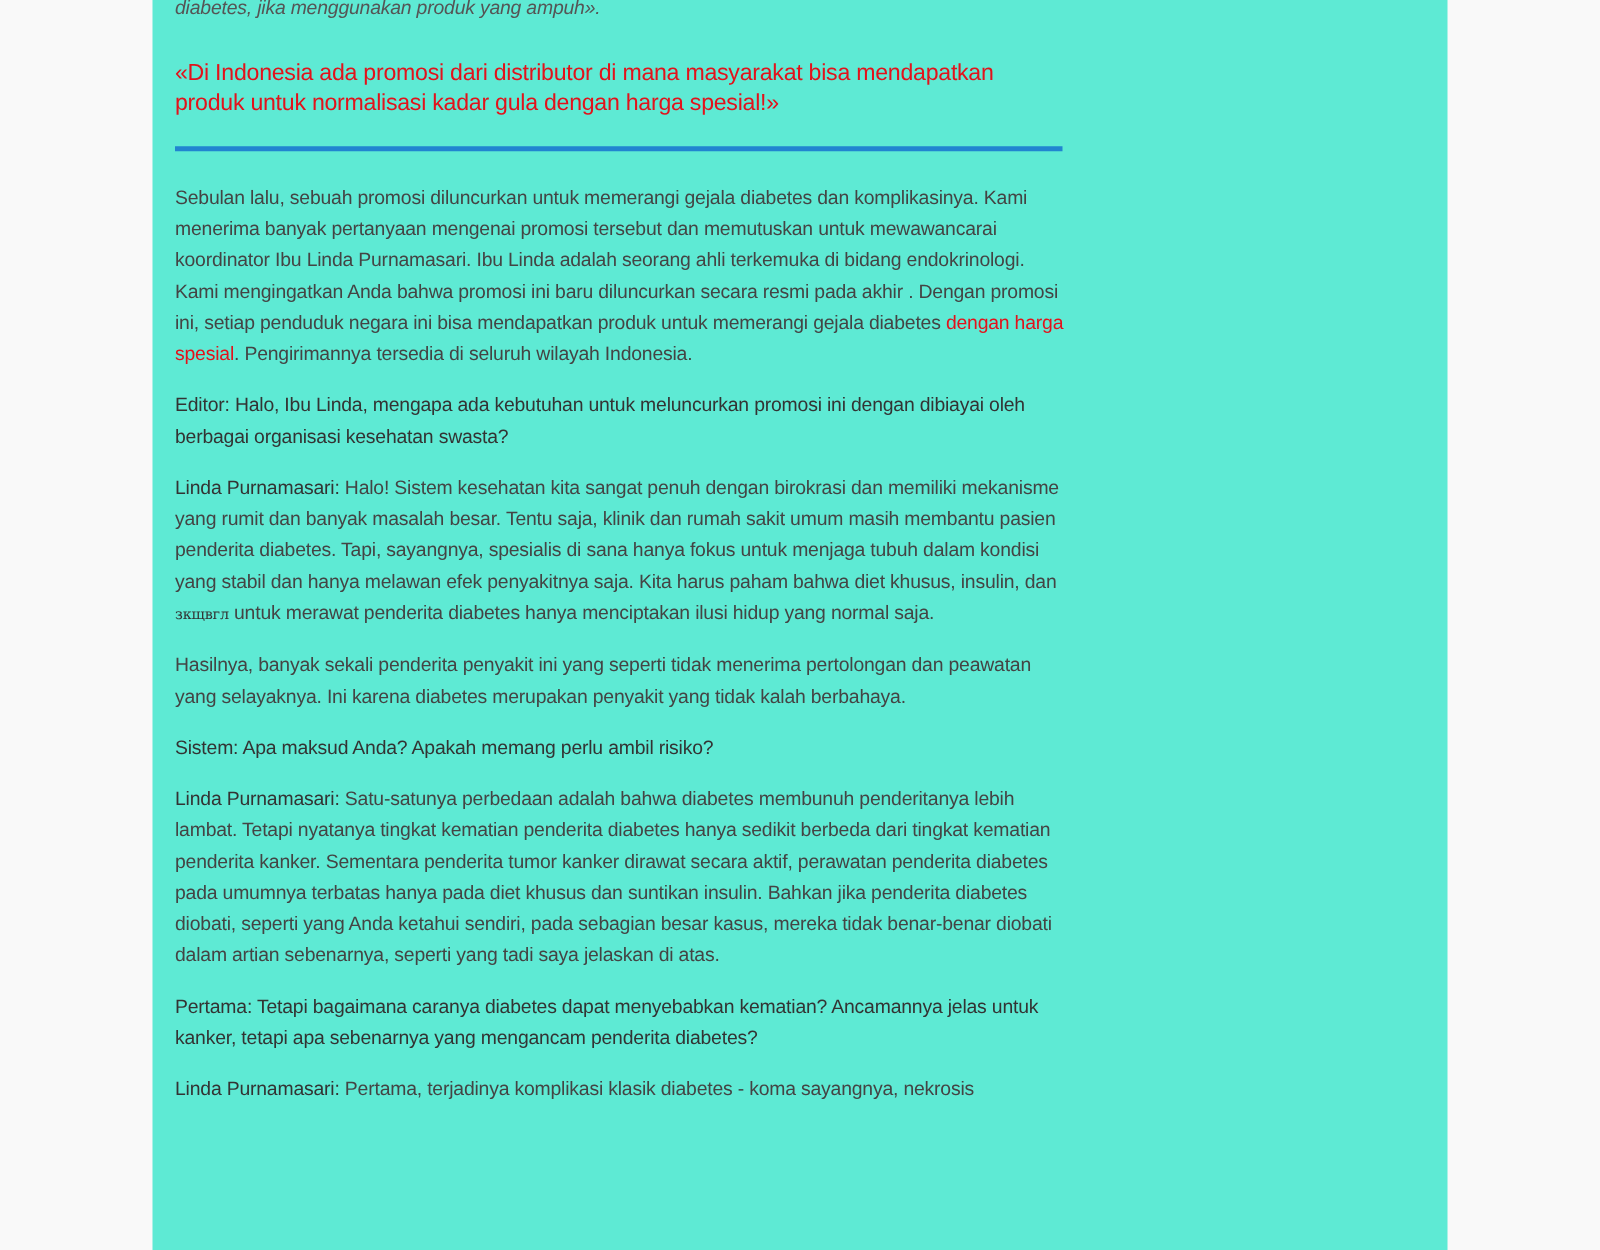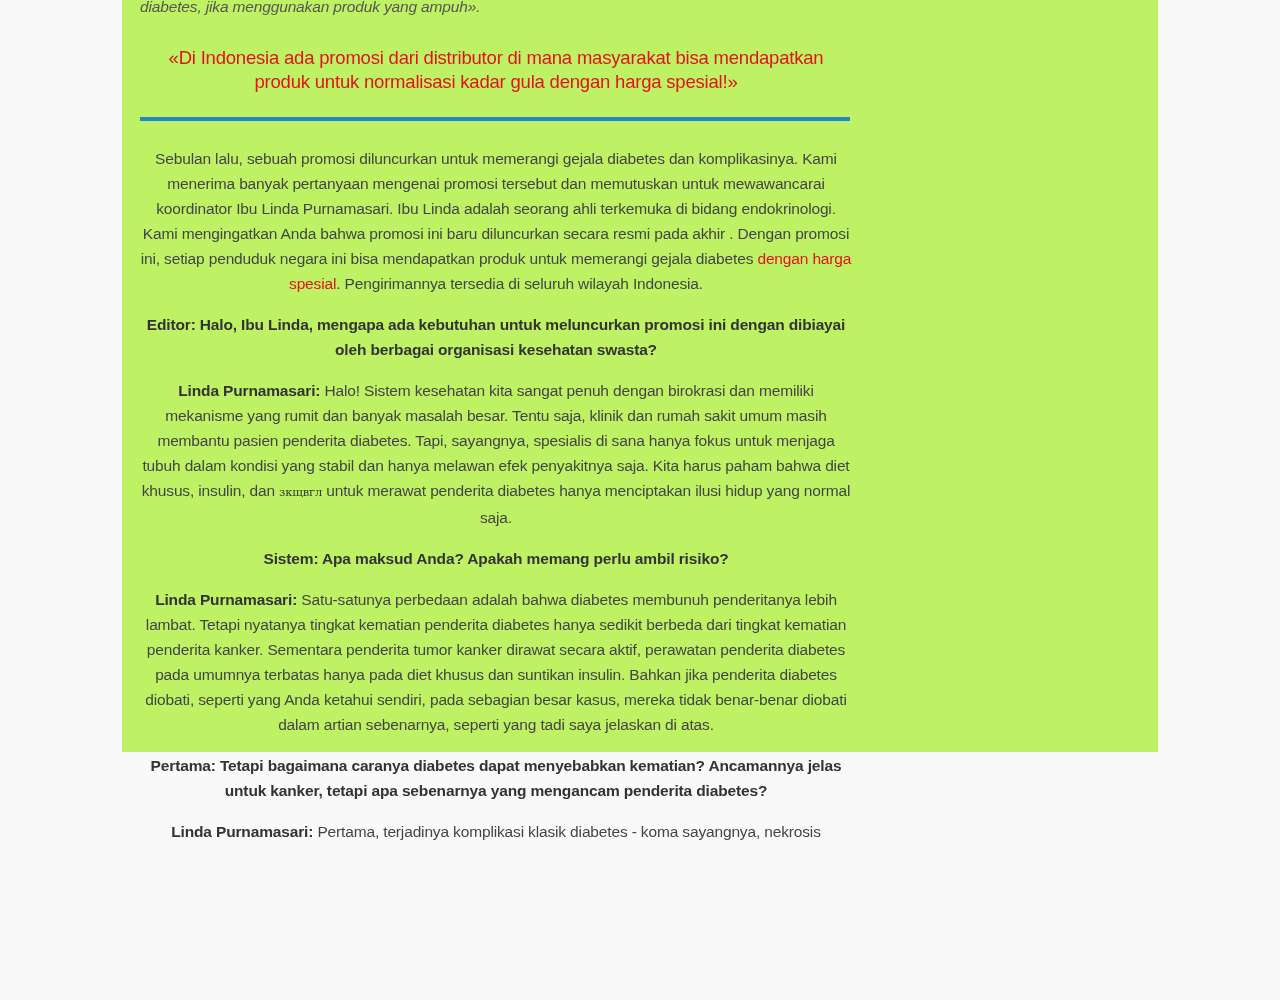--- a/index.html
+++ b/index.html
@@ -9,22 +9,22 @@
       height: 1000px;
       overflow: hidden;
       background: #f9f9f9;
       font-family: "Liberation Sans", "DejaVu Sans", sans-serif;
     }
     .page {
       position: absolute;
       left: 122px;
       top: 0;
       width: 1036px;
-      height: 752px;
-      background: #bef264;
+      height: 1000px;
+      background: #5eead4;
     }
     .article {
       position: absolute;
       left: 18px;
       top: 0;
       width: 712px;
       color: #444444;
       font-size: 15.5px;
       letter-spacing: -0.15px;
     }
@@ -37,21 +37,20 @@
       font-size: 15.5px;
       line-height: 25px;
       color: #555555;
       margin: 0;
     }
     .pull-quote {
       position: absolute;
       top: 46px;
       left: 0;
       width: 712px;
-      text-align: center;
       color: #e3121b;
       font-size: 18.5px;
       line-height: 23.5px;
       margin: 0;
       letter-spacing: -0.2px;
     }
     .divider {
       position: absolute;
       top: 117px;
       left: 0;
@@ -61,28 +60,27 @@
     }
     .body {
       position: absolute;
       top: 146px;
       left: 0;
       width: 712px;
     }
     .body p {
       margin: 0 0 16px 0;
       line-height: 25px;
-      text-align: center;
     }
     .body p.q {
-      font-weight: bold;
+      font-weight: normal;
       color: #333333;
     }
     .speaker {
-      font-weight: bold;
+      font-weight: normal;
       color: #333333;
       margin-top: 18px;
     }
     .red-link {
       color: #e3121b;
       text-decoration: none;
     }
     .glitch {
       font-family: "DejaVu Serif", serif;
       font-size: 11.5px;
@@ -102,20 +100,21 @@
     <div class="divider"></div>
 
     <div class="body">
 
       <p><span>Sebulan lalu, sebuah promosi diluncurkan untuk memerangi gejala diabetes dan komplikasinya. Kami menerima banyak pertanyaan mengenai promosi tersebut dan memutuskan untuk mewawancarai koordinator Ibu Linda Purnamasari. Ibu Linda adalah seorang ahli terkemuka di bidang endokrinologi. Kami mengingatkan Anda bahwa promosi ini baru diluncurkan secara resmi pada akhir . Dengan promosi ini, setiap penduduk negara ini bisa mendapatkan produk untuk memerangi gejala diabetes </span><a href="#" class="red-link">dengan harga spesial</a><span>. Pengirimannya tersedia di seluruh wilayah Indonesia.</span></p>
 
       <p class="q">Editor: Halo, Ibu Linda, mengapa ada kebutuhan untuk meluncurkan promosi ini dengan dibiayai oleh berbagai organisasi kesehatan swasta?</p>
 
       <p><span class="speaker">Linda Purnamasari:</span><span> Halo! Sistem kesehatan kita sangat penuh dengan birokrasi dan memiliki mekanisme yang rumit dan banyak masalah besar. Tentu saja, klinik dan rumah sakit umum masih membantu pasien penderita diabetes. Tapi, sayangnya, spesialis di sana hanya fokus untuk menjaga tubuh dalam kondisi yang stabil dan hanya melawan efek penyakitnya saja. Kita harus paham bahwa diet khusus, insulin, dan </span><span class="glitch">зкщвгл</span><span> untuk merawat penderita diabetes hanya menciptakan ilusi hidup yang normal saja.</span></p>
 
+      <p>Hasilnya, banyak sekali penderita penyakit ini yang seperti tidak menerima pertolongan dan peawatan yang selayaknya. Ini karena diabetes merupakan penyakit yang tidak kalah berbahaya.</p>
 
       <p class="q">Sistem: Apa maksud Anda? Apakah memang perlu ambil risiko?</p>
 
       <p><span class="speaker">Linda Purnamasari:</span><span> Satu-satunya perbedaan adalah bahwa diabetes membunuh penderitanya lebih lambat. Tetapi nyatanya tingkat kematian penderita diabetes hanya sedikit berbeda dari tingkat kematian penderita kanker. Sementara penderita tumor kanker dirawat secara aktif, perawatan penderita diabetes pada umumnya terbatas hanya pada diet khusus dan suntikan insulin. Bahkan jika penderita diabetes diobati, seperti yang Anda ketahui sendiri, pada sebagian besar kasus, mereka tidak benar-benar diobati dalam artian sebenarnya, seperti yang tadi saya jelaskan di atas.</span></p>
 
 
       <p class="q">Pertama: Tetapi bagaimana caranya diabetes dapat menyebabkan kematian? Ancamannya jelas untuk kanker, tetapi apa sebenarnya yang mengancam penderita diabetes?</p>
 
       <p><span class="speaker">Linda Purnamasari:</span><span> Pertama, terjadinya komplikasi klasik diabetes - koma sayangnya, nekrosis</span></p>
 

